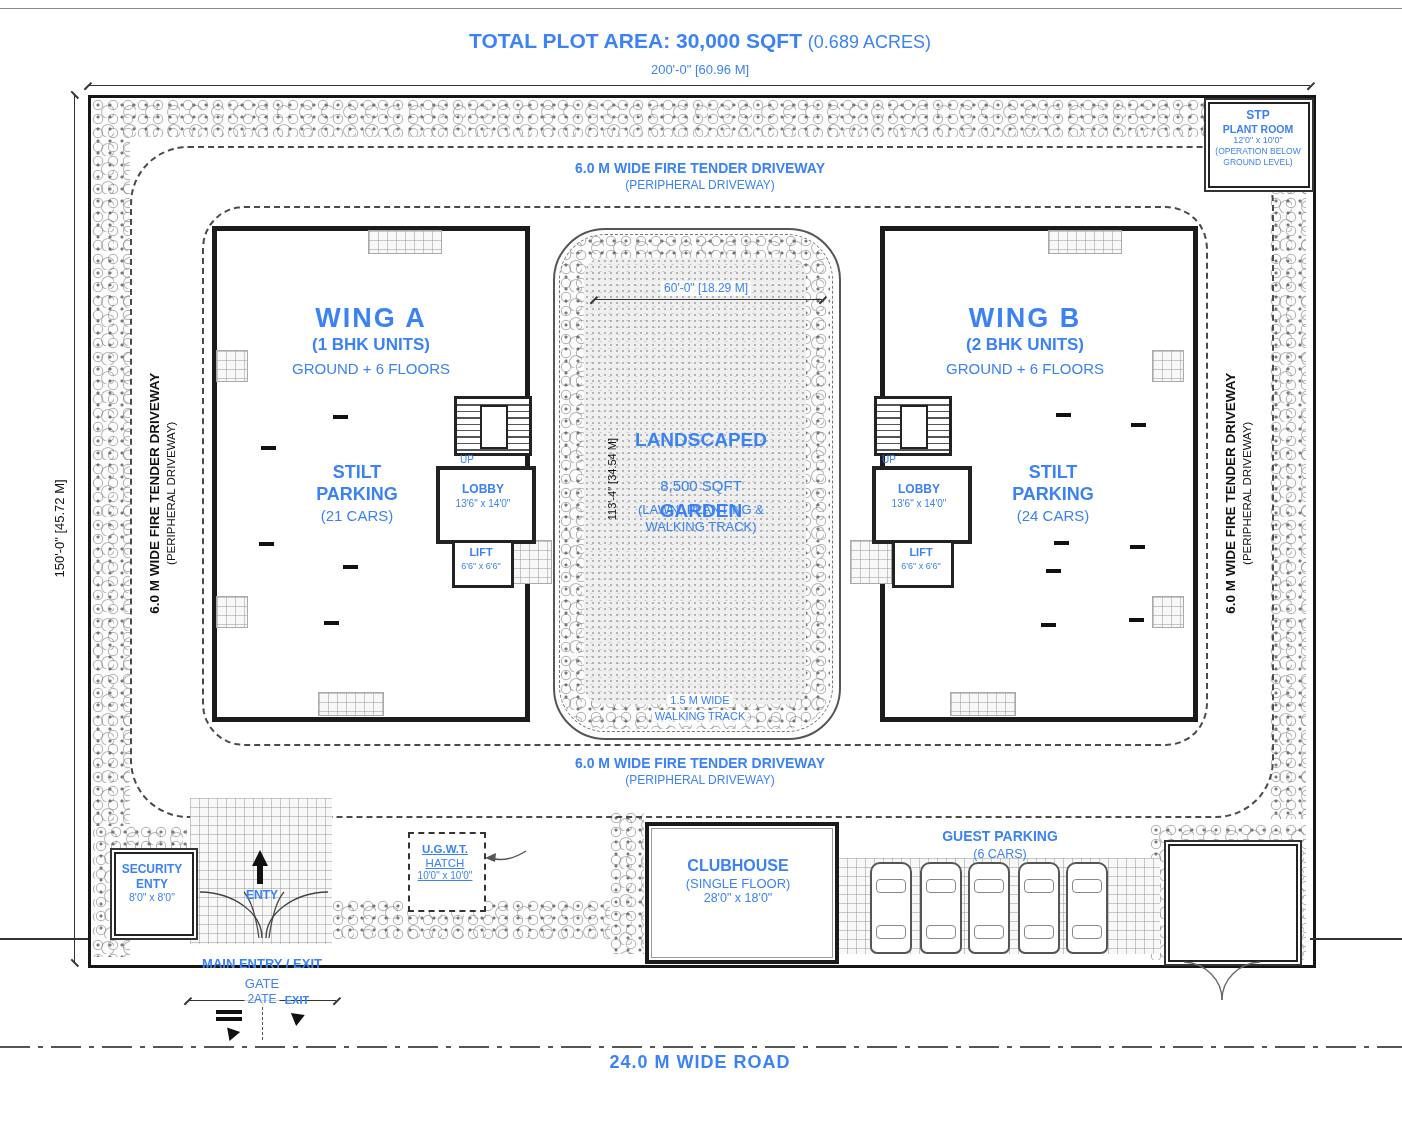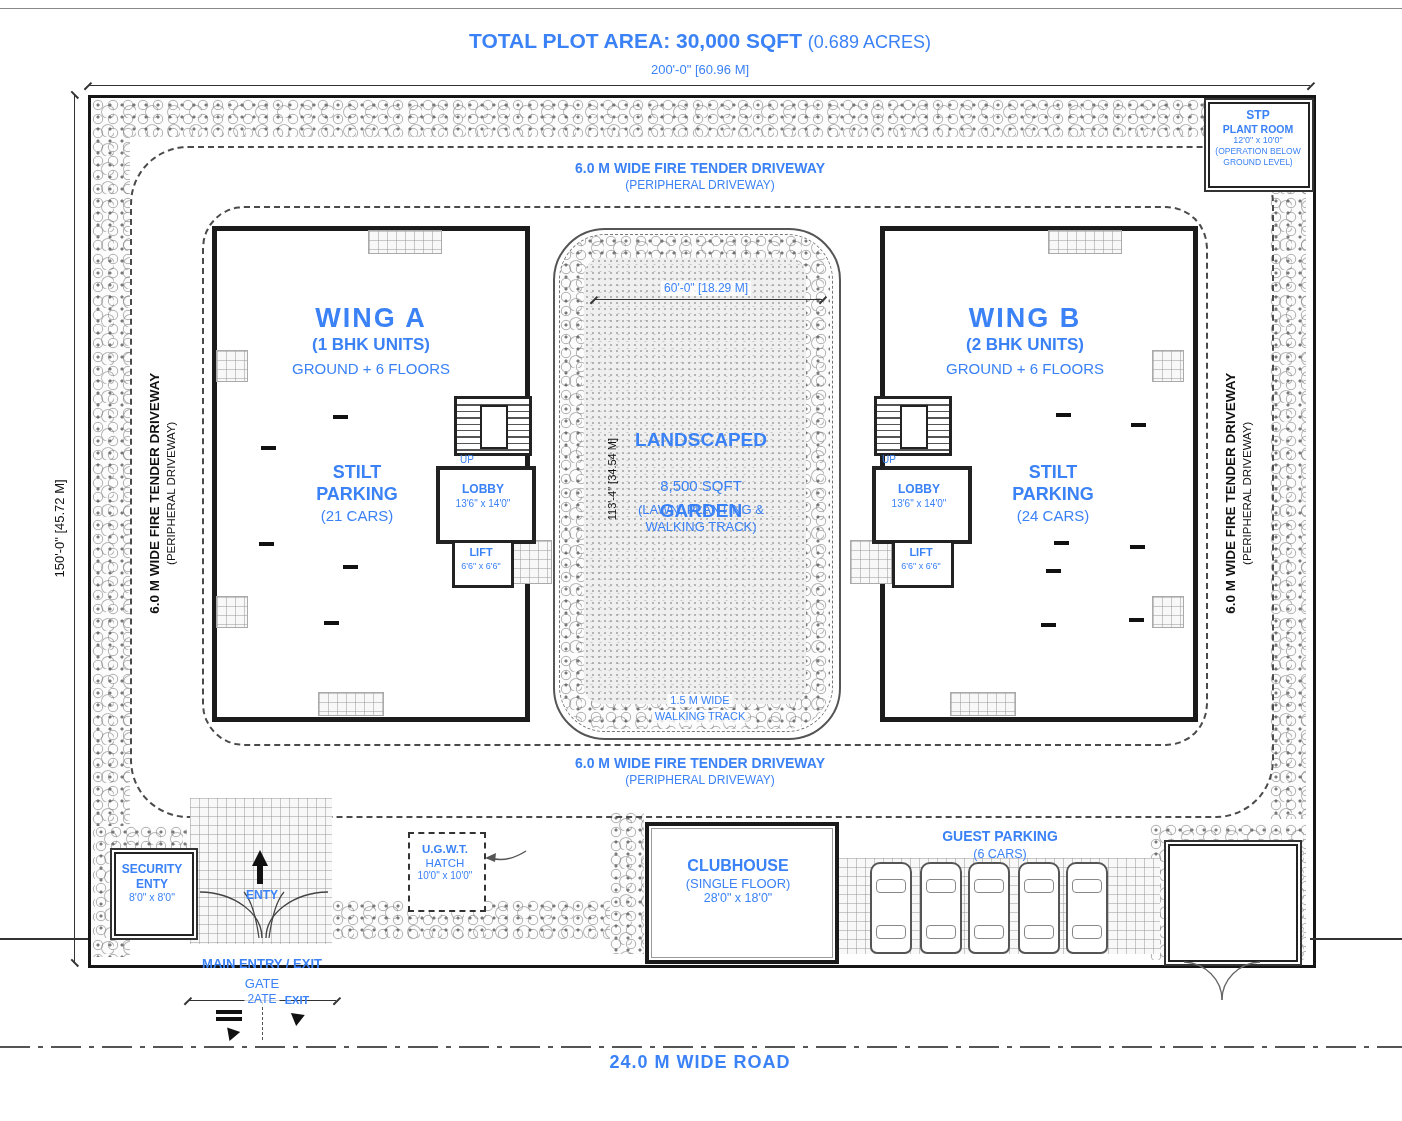--- a/index.html
+++ b/index.html
@@ -203,21 +203,21 @@
   <div class="dim-h" style="left:188px;top:1000px;width:148px;"></div>
   <div class="txt cen halo" style="left:262px;top:992px;font-size:12px;">2ATE</div>
   <div class="line" style="left:216px;top:1010px;width:26px;height:3.5px;background:#111;z-index:6;"></div>
   <div class="line" style="left:216px;top:1017px;width:26px;height:3.5px;background:#111;z-index:6;"></div>
   <div class="tri" style="left:224px;top:1026px;border-left:7px solid transparent;border-right:7px solid transparent;border-bottom:12px solid #111;transform:rotate(-40deg);"></div>
   <div class="txt cen b" style="left:297px;top:994px;font-size:11px;">EXIT</div>
   <div class="tri" style="left:290px;top:1014px;border-left:7px solid transparent;border-right:7px solid transparent;border-top:12px solid #111;transform:rotate(8deg);"></div>
   <div class="abs" style="left:262px;top:1002px;height:38px;border-left:1px dashed #555;z-index:5;"></div>
 
   <div class="abs" style="left:408px;top:832px;width:74px;height:76px;border:2px dashed #333;background:#fff;z-index:4;"></div>
-  <div class="txt cen" style="left:445px;top:842px;z-index:7;">
+  <div class="txt cen" style="left:445px;top:842px;z-index:7;text-decoration:underline;">
     <div class="b" style="font-size:11.5px;">U.G.W.T.</div>
     <div style="font-size:11.5px;">HATCH</div>
     <div style="font-size:10px;">10'0" x 10'0"</div>
   </div>
   <svg style="left:482px;top:848px;" width="46" height="16" viewBox="0 0 46 16">
     <path d="M44,3 C30,12 18,13 8,10" stroke="#555" stroke-width="1.4" fill="none"></path>
     <polygon points="3,10 14,5 13,14" fill="#555"></polygon>
   </svg>
 
   <div class="abs" style="left:645px;top:822px;width:186px;height:134px;border:4px solid #1a1a1a;background:#fff;box-shadow:inset 0 0 0 2px #fff, inset 0 0 0 3px #999;z-index:4;"></div>

